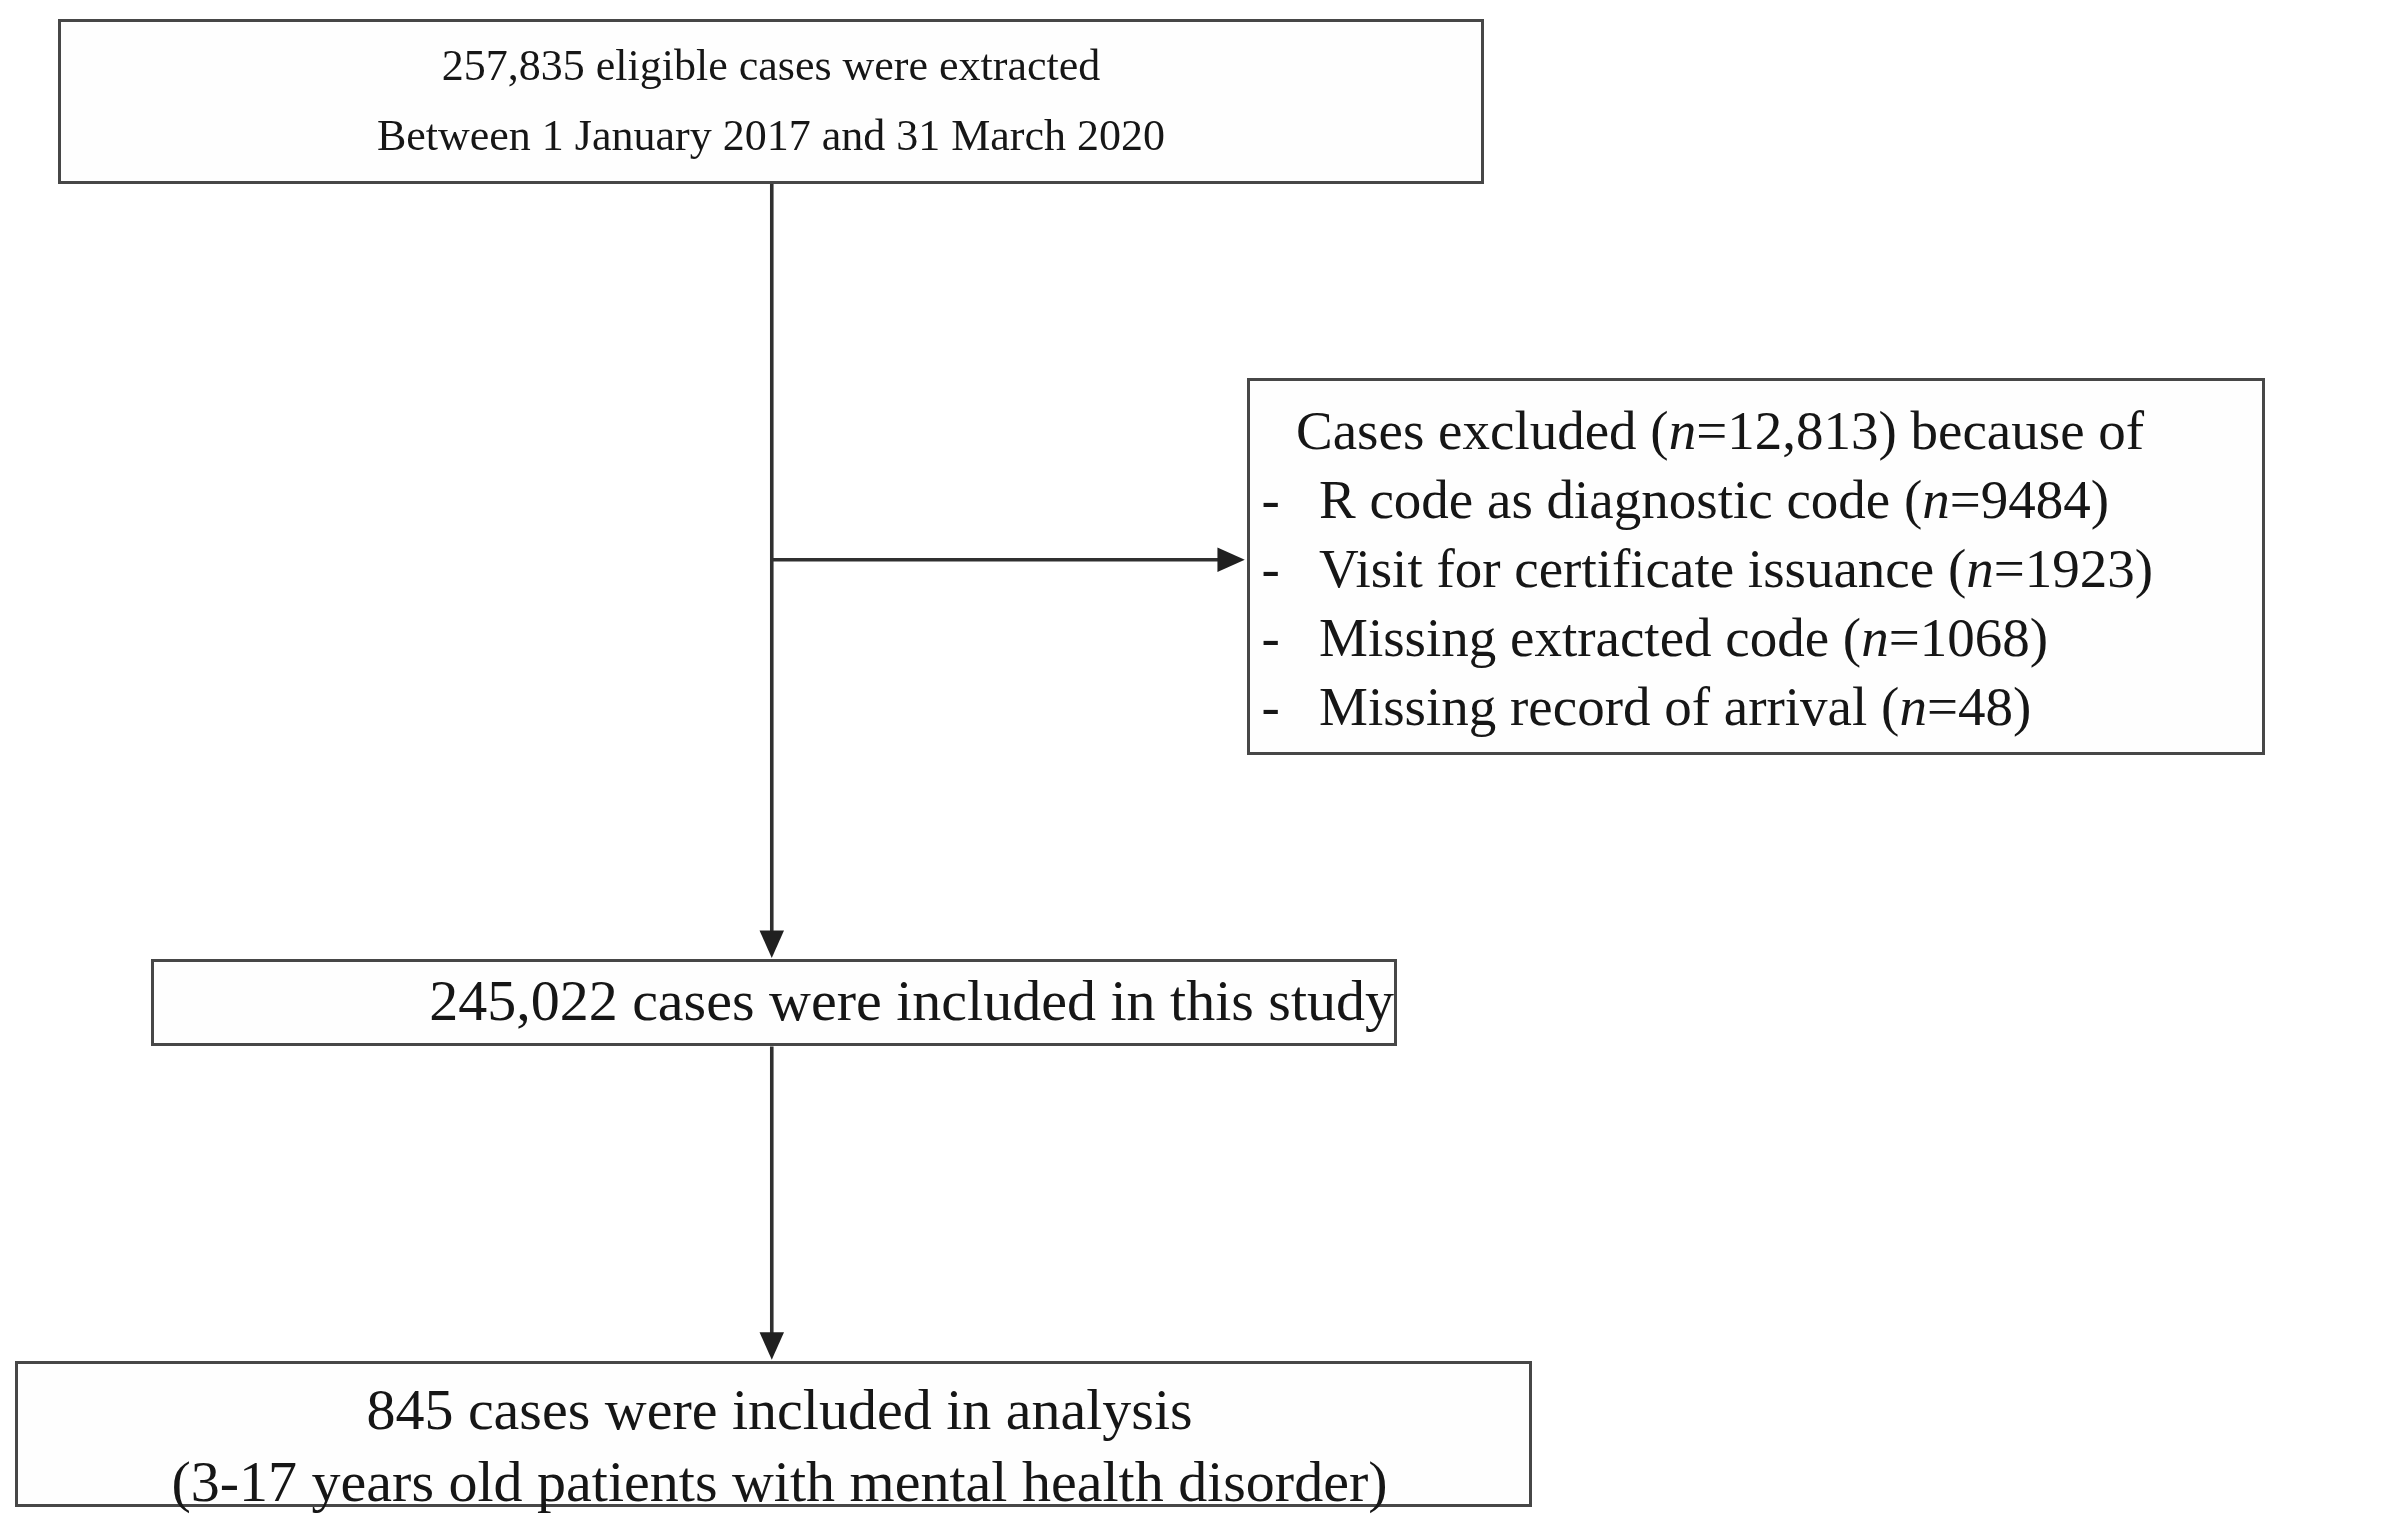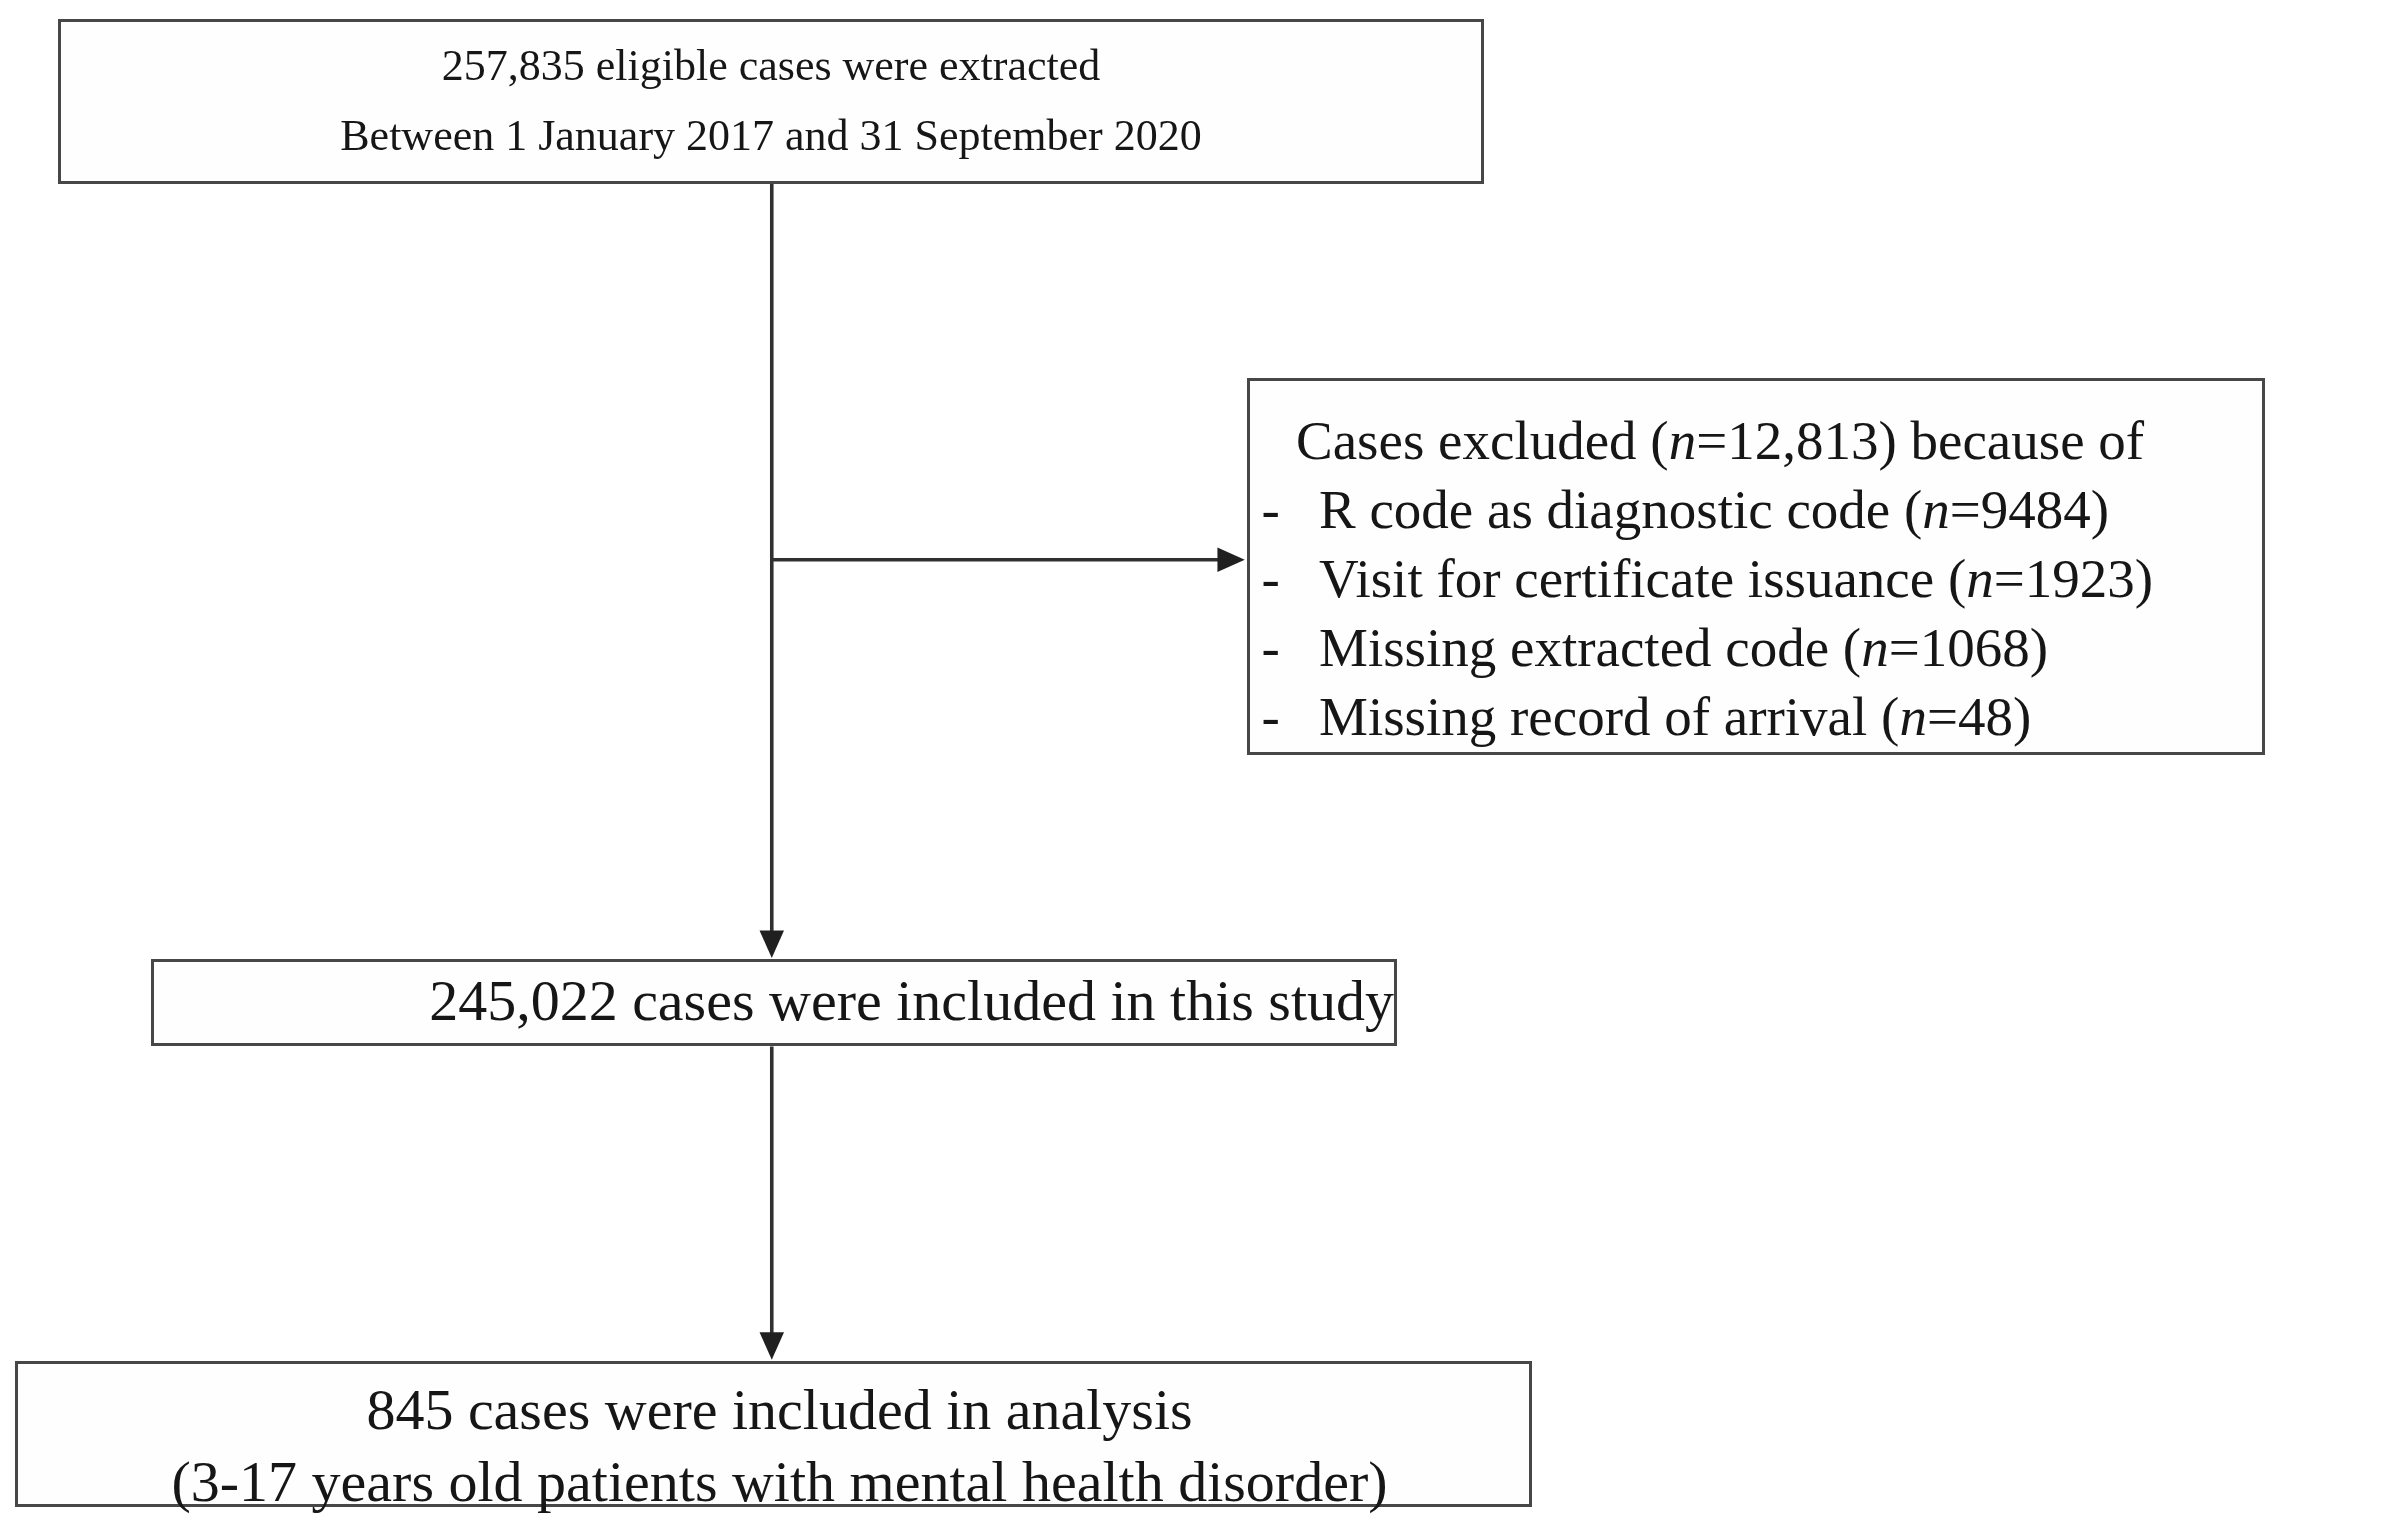--- a/index.html
+++ b/index.html
@@ -40,21 +40,21 @@
     text-align: center;
     padding-top: 8.6px;
   }
   .box-excluded {
     left: 1247px;
     top: 378px;
     width: 1018px;
     height: 377px;
     font-size: 55px;
     line-height: 69px;
-    padding-top: 25px;
+    padding-top: 15px;
   }
   .ex-header {
     padding-left: 46px;
     white-space: nowrap;
   }
   .ex-item {
     display: flex;
     white-space: nowrap;
   }
   .ex-bullet {
@@ -107,21 +107,21 @@
     </g>
 
     <g>
       <line x1="1072" y1="1453" x2="1072" y2="1854" stroke="#303030" stroke-width="5"></line>
       <polygon points="1072,1888 1055,1850 1089,1850" fill="#202020"></polygon>
     </g>
   </svg>
 
   <div class="box box-eligible">
     <div>257,835 eligible cases were extracted</div>
-    <div>Between 1 January 2017 and 31 September 2020</div>
+    <div>Between 1 January 2017 and 31 March 2020</div>
   </div>
 
   <div class="box box-excluded">
     <div class="ex-header"><span>Cases excluded (</span><span class="it">n</span><span>=12,813) because of</span></div>
 
     <div class="ex-item">
       <span class="ex-bullet">-</span>
       <span class="ex-text"><span>R code as diagnostic code (</span><span class="it">n</span><span>=9484)</span></span>
     </div>
 

